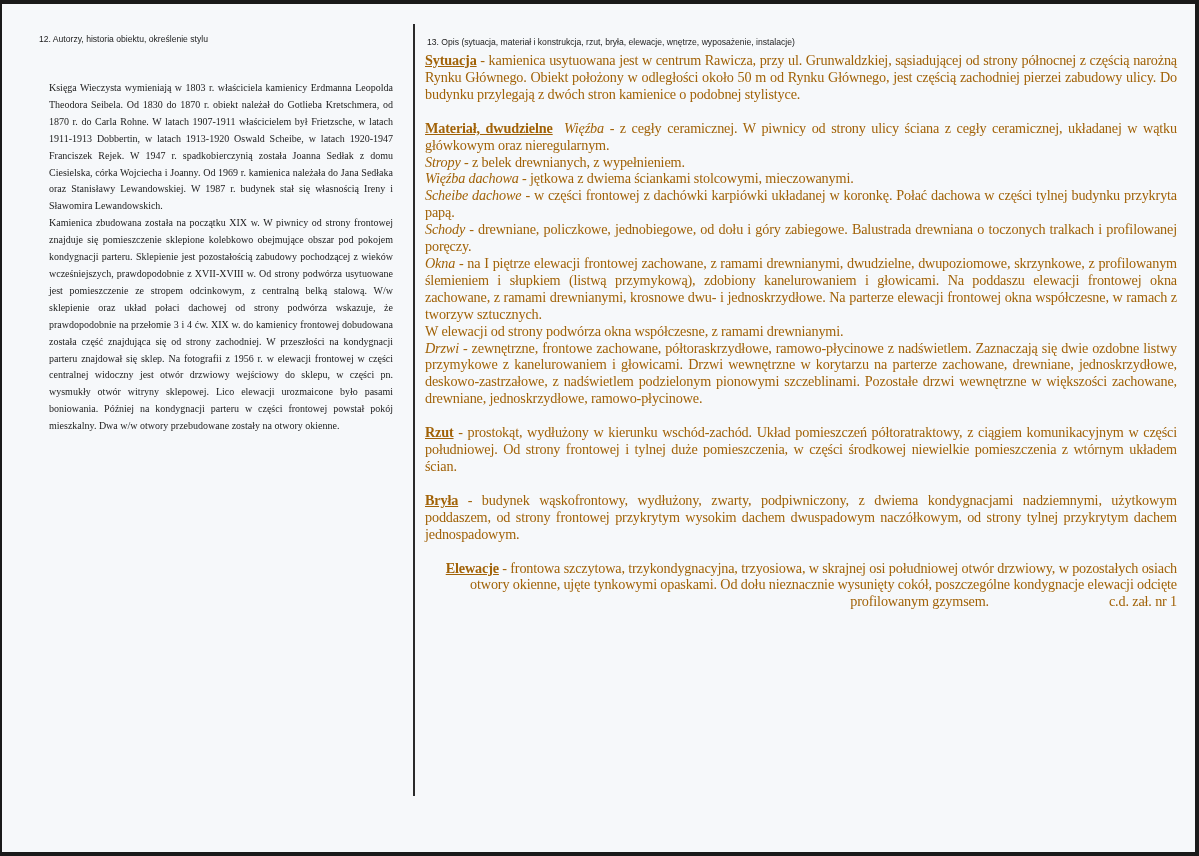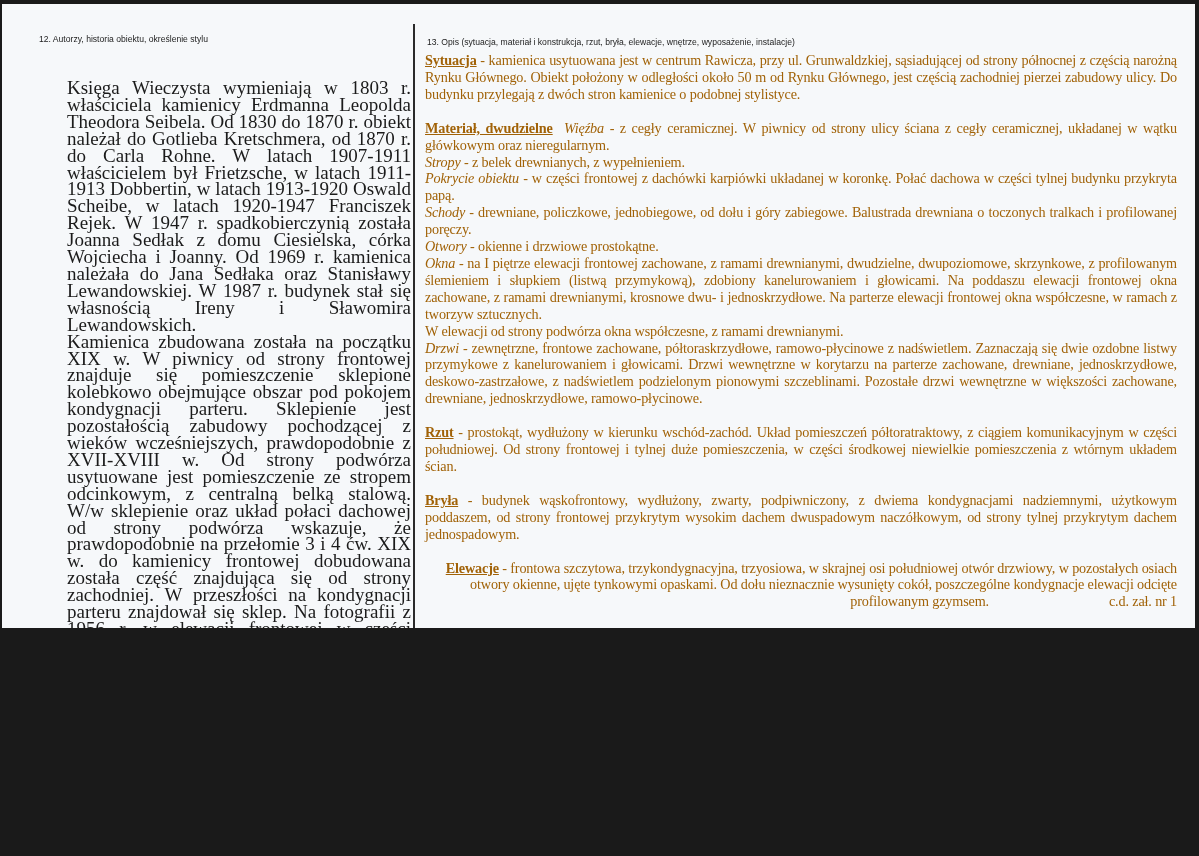--- a/index.html
+++ b/index.html
@@ -11,21 +11,21 @@
       height: 856px;
       background: #1a1a1a;
       position: relative;
       overflow: hidden;
     }
     .page {
       position: absolute;
       left: 2px;
       top: 4px;
       width: 1193px;
-      height: 624px;
+      height: 848px;
       background: #f6f8fa;
       overflow: hidden;
     }
     .divider {
       position: absolute;
       left: 411px;
       top: 20px;
       width: 2px;
       height: 772px;
       background: #2a2a2a;
@@ -35,25 +35,25 @@
       font-family: "Liberation Sans", sans-serif;
       font-size: 8.6px;
       color: #1c1c1c;
       white-space: nowrap;
     }
     #hdr-left { left: 37px; top: 30px; }
     #hdr-right { left: 425px; top: 33px; text-align: center; }
 
     .left-body {
       position: absolute;
-      left: 65px;
+      left: 47px;
       top: 76px;
       width: 344px;
       font-family: "Liberation Serif", serif;
-      font-size: 19px;
+      font-size: 10px;
       line-height: 16.9px;
       color: #1b1b1b;
       text-align: justify;
     }
     .left-body p { margin: 0; }
 
     .right-body {
       position: absolute;
       left: 423px;
       top: 48px;
@@ -100,27 +100,27 @@
 
     <div class="gap"></div>
 
     <p>
       <span class="sec-title">Materiał, dwudzielne</span>&nbsp;&nbsp;<span class="sub-title">Więźba</span><span> - z cegły ceramicznej. W piwnicy od strony ulicy ściana z cegły ceramicznej, układanej w wątku główkowym oraz nieregularnym.</span>
     </p>
     <p>
       <span class="sub-title">Stropy</span><span> - z belek drewnianych, z wypełnieniem.</span>
     </p>
     <p>
-      <span class="sub-title">Pokrycie obiektu</span><span> - w części frontowej z dachówki karpiówki układanej w koronkę. Połać dachowa w części tylnej budynku przykryta papą.</span>
+      <span class="sub-title">Więźba dachowa</span><span> - jętkowa z dwiema ściankami stolcowymi, mieczowanymi.</span>
+    </p>
+    <p>
+      <span class="sub-title">Scheibe dachowe</span><span> - w części frontowej z dachówki karpiówki układanej w koronkę. Połać dachowa w części tylnej budynku przykryta papą.</span>
     </p>
     <p>
       <span class="sub-title">Schody</span><span> - drewniane, policzkowe, jednobiegowe, od dołu i góry zabiegowe. Balustrada drewniana o toczonych tralkach i profilowanej poręczy.</span>
-    </p>
-    <p>
-      <span class="sub-title">Otwory</span><span> - okienne i drzwiowe prostokątne.</span>
     </p>
     <p>
       <span class="sub-title">Okna</span><span> - na I piętrze elewacji frontowej zachowane, z ramami drewnianymi, dwudzielne, dwupoziomowe, skrzynkowe, z profilowanym ślemieniem i słupkiem (listwą przymykową), zdobiony kanelurowaniem i głowicami. Na poddaszu elewacji frontowej okna zachowane, z ramami drewnianymi, krosnowe dwu- i jednoskrzydłowe. Na parterze elewacji frontowej okna współczesne, w ramach z tworzyw sztucznych.</span>
     </p>
     <p>
       <span>W elewacji od strony podwórza okna współczesne, z ramami drewnianymi.</span>
     </p>
     <p>
       <span class="sub-title">Drzwi</span><span> - zewnętrzne, frontowe zachowane, półtoraskrzydłowe, ramowo-płycinowe z nadświetlem. Zaznaczają się dwie ozdobne listwy przymykowe z kanelurowaniem i głowicami. Drzwi wewnętrzne w korytarzu na parterze zachowane, drewniane, jednoskrzydłowe, deskowo-zastrzałowe, z nadświetlem podzielonym pionowymi szczeblinami. Pozostałe drzwi wewnętrzne w większości zachowane, drewniane, jednoskrzydłowe, ramowo-płycinowe.</span>
     </p>

